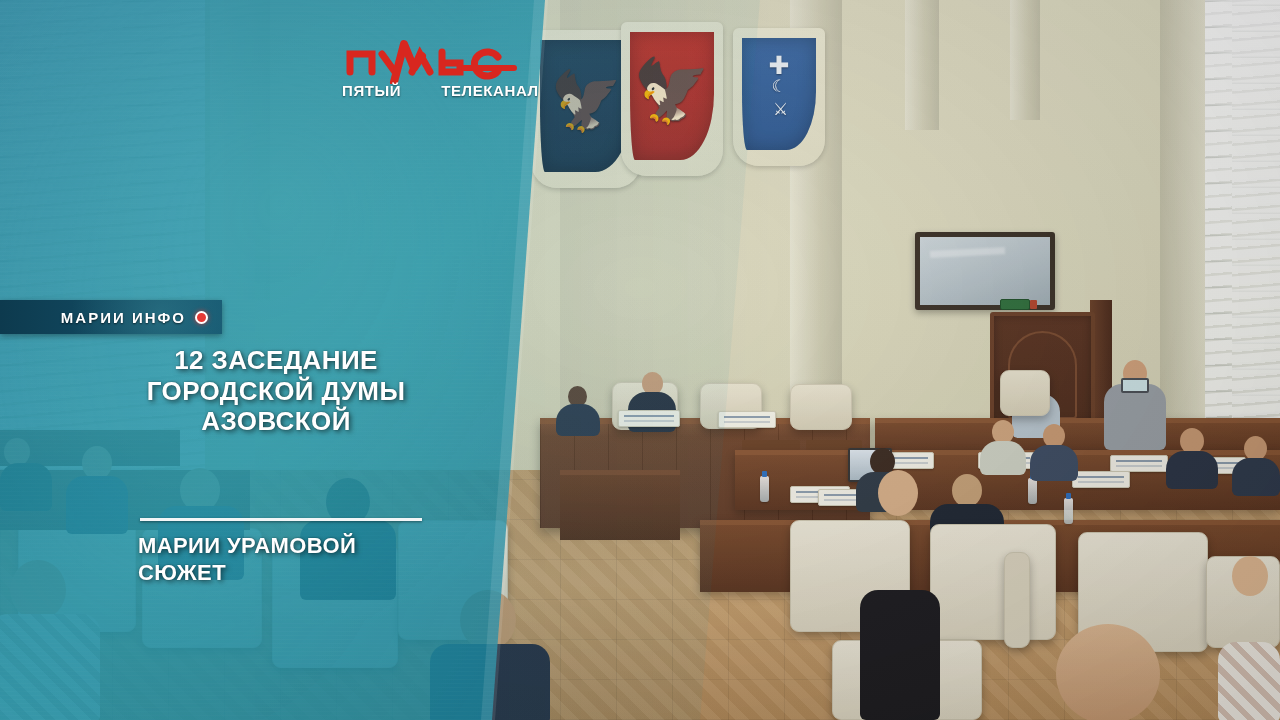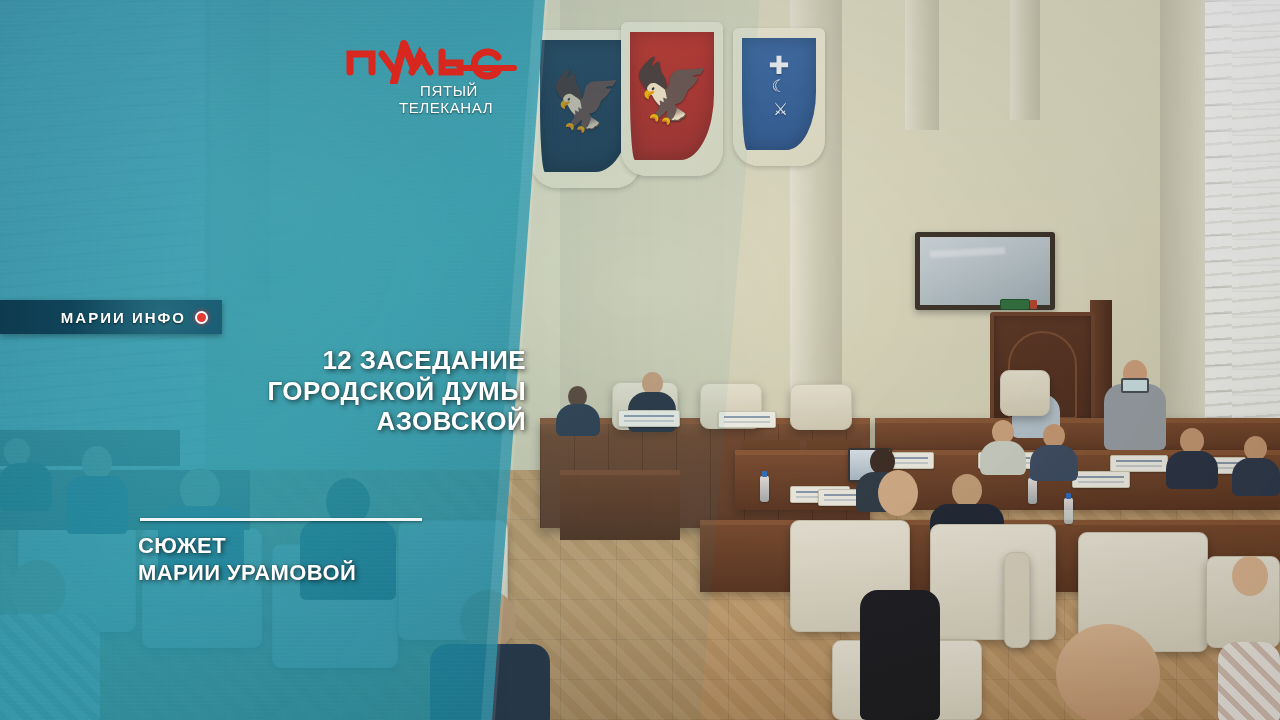--- a/index.html
+++ b/index.html
@@ -171,45 +171,45 @@
   .teal-wash { position:absolute; inset:0; opacity:.14;
         clip-path:polygon(545px 0, 760px 0, 700px 720px, 492px 720px);
         background:linear-gradient(90deg,#1a8aa5,rgba(26,138,165,0)); }
 
   
   .logo { position:absolute; left:338px; top:38px; width:218px; height:72px; }
   .logo-word { position:absolute; left:0; top:0; width:218px; height:46px; }
   .logo-word svg { width:100%; height:100%; display:block; }
   .logo-sub { position:absolute; left:0; top:44px; width:218px;
         display:flex; justify-content:flex-start; align-items:center;
-        color:#ffffff; font-weight:normal; font-size:15px; letter-spacing:.6px;
-        text-shadow:0 1px 2px rgba(0,0,0,.55);flex-direction:column; }
+        color:#ffffff; font-weight:bold; font-size:15px; letter-spacing:.6px;
+        text-shadow:0 1px 2px rgba(0,0,0,.55); }
   .logo-sub .s1 { padding-left:4px; }
-  .logo-sub .s2 { padding-right:2px; }
+  .logo-sub .s2 { padding-right:2px;margin-left:40px; }
 
   
   .badge { position:absolute; left:0; top:300px; width:222px; height:34px;
         background:linear-gradient(90deg,#0d3a4e 0%,#11485f 45%,#15566f 100%);
         box-shadow:0 2px 6px rgba(0,0,0,.35);
         display:flex; align-items:center; justify-content:flex-end; }
   .badge::after { content:""; position:absolute; inset:0;
         background:radial-gradient(circle at 72% 40%, rgba(120,230,230,.18), rgba(0,0,0,0) 55%); }
   .badge-text { position:relative; z-index:2; color:#ffffff; font-weight:bold;
         font-size:15px; letter-spacing:2px; padding-right:9px;
         text-shadow:0 1px 2px rgba(0,0,0,.6); }
   .badge-dot { position:relative; z-index:2; width:13px; height:13px; border-radius:50%;
         background:#e53935; margin-right:14px; box-shadow:0 0 5px rgba(229,57,53,.8);
         border:2px solid #ffffff; }
 
   
   .title { position:absolute; left:26px; top:345px; width:500px;
         text-align:center; color:#ffffff; font-weight:bold;
         font-size:26px; line-height:1.18; letter-spacing:.4px;
         text-shadow:2px 2px 5px rgba(0,0,0,.55), 0 0 2px rgba(0,0,0,.4); }
-  .title .ln { display:block;text-align:right; }
+  .title .ln { display:block; }
 
   
   .rule { position:absolute; left:140px; top:518px; width:282px; height:3px;
         background:#f2f5f6; box-shadow:0 1px 3px rgba(0,0,0,.45); }
   .byline { position:absolute; left:138px; top:533px; width:430px;
         color:#ffffff; font-weight:bold; font-size:22px; line-height:1.22;
         letter-spacing:.4px;
         text-shadow:2px 2px 5px rgba(0,0,0,.55), 0 0 2px rgba(0,0,0,.4); }
   .byline .ln { display:block; }
 </style>
@@ -449,17 +449,17 @@
   </div>
 
   <div class="title">
     <span class="ln">12 ЗАСЕДАНИЕ</span>
     <span class="ln">ГОРОДСКОЙ ДУМЫ</span>
     <span class="ln">АЗОВСКОЙ</span>
   </div>
 
   <div class="rule"></div>
   <div class="byline">
+    <span class="ln">МАРИИ УРАМОВОЙ</span>
     <span class="ln">СЮЖЕТ</span>
-    <span class="ln">МАРИИ УРАМОВОЙ</span>
   </div>
 
 </div>
 
 </body></html>

